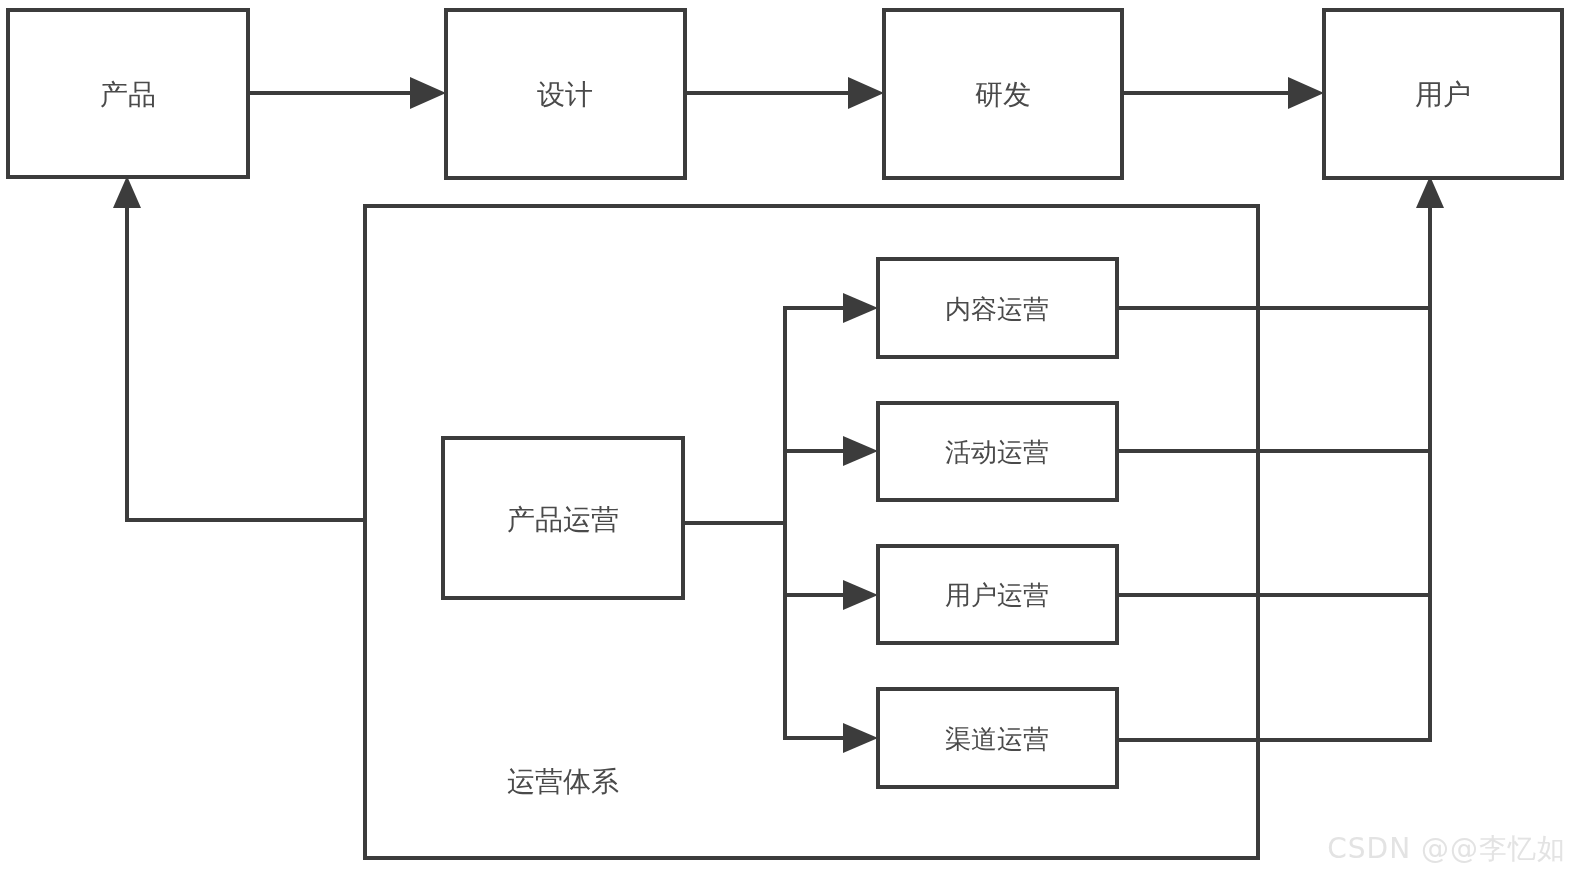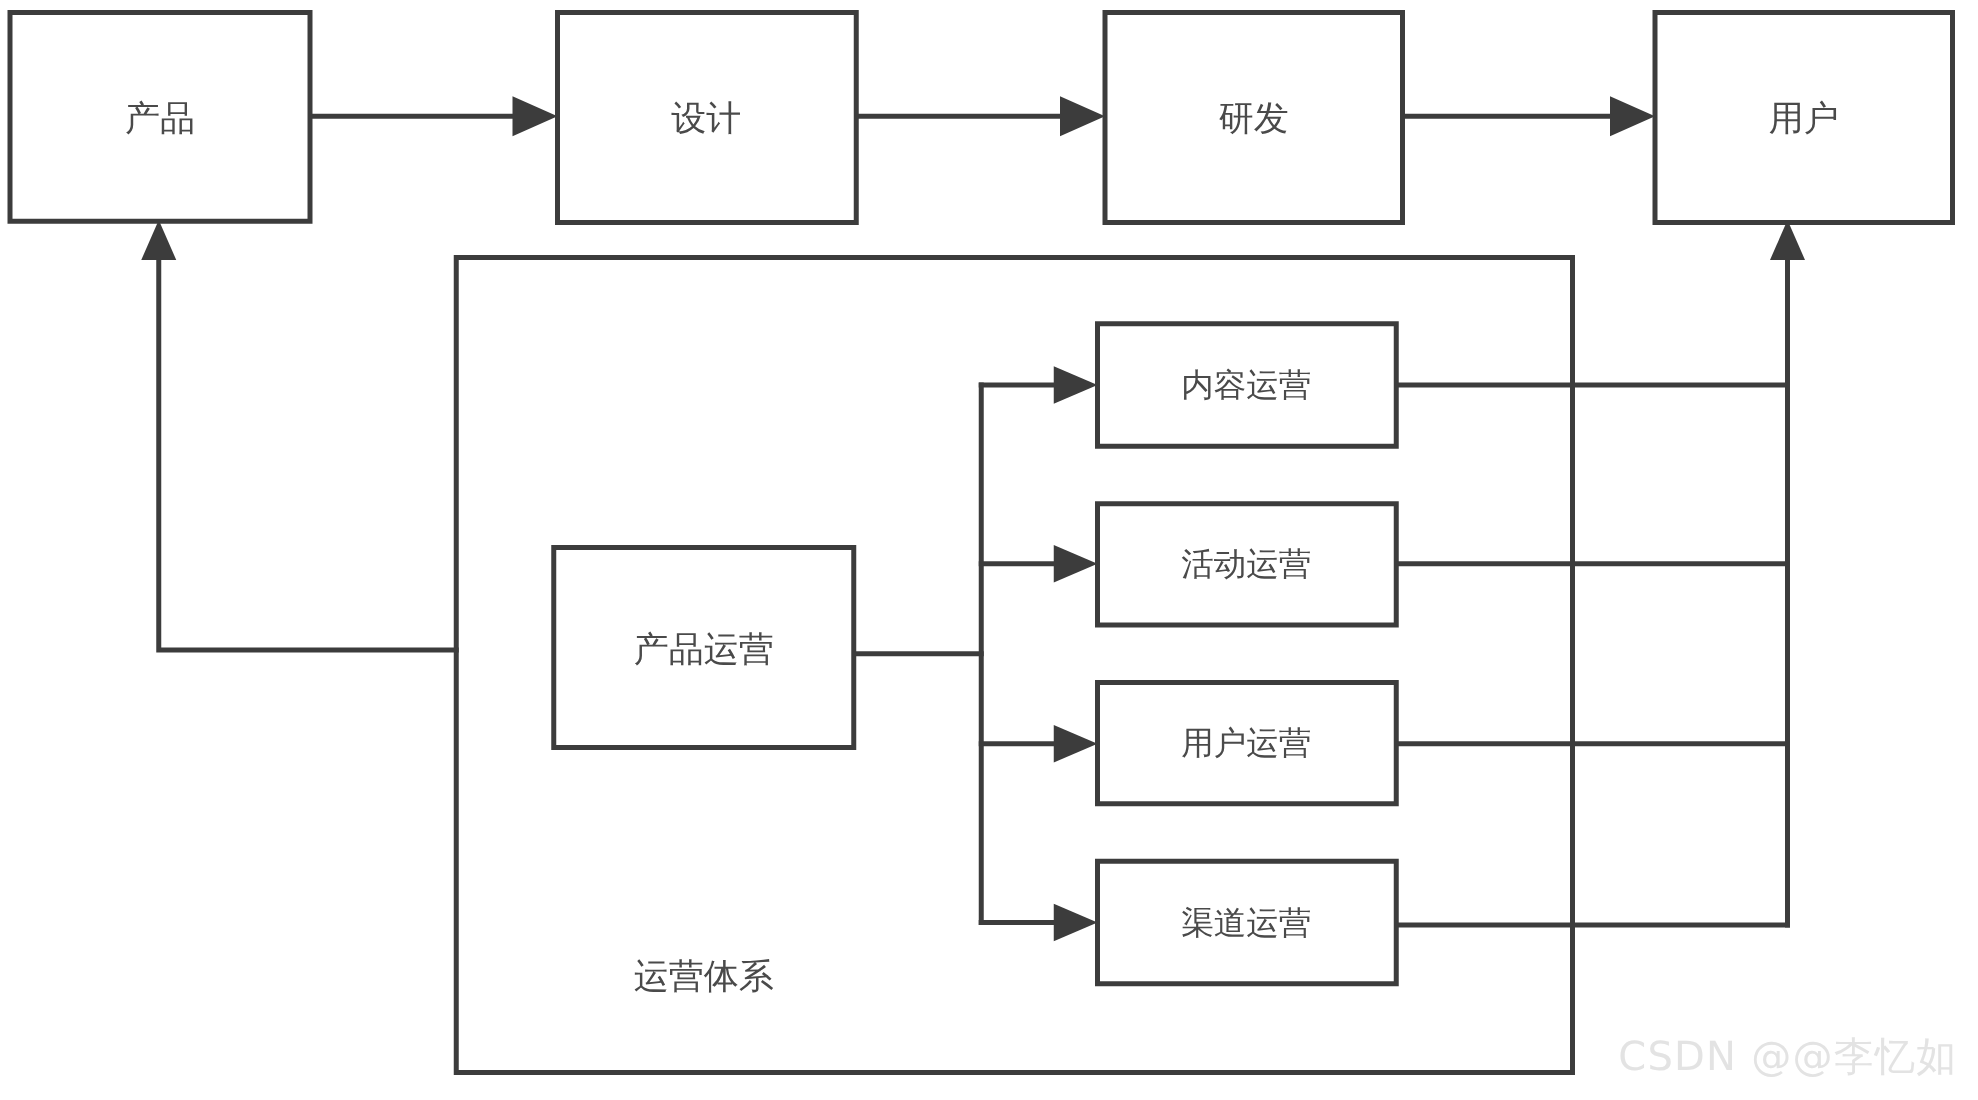--- a/index.html
+++ b/index.html
@@ -66,21 +66,21 @@
     font-family: "DejaVu Sans", "Liberation Sans", sans-serif;
     font-size: 28px;
     text-anchor: middle;
     dominant-baseline: middle;
   }
   .watermark-text {
     position: absolute;
     right: 16px;
     bottom: 12px;
     font-family: "DejaVu Sans", "Liberation Sans", sans-serif;
-    font-size: 32px;
+    font-size: 28px;
     color: #e3e3e3;
     letter-spacing: 1px;
     white-space: nowrap;
     user-select: none;
   }
 </style>
 </head>
 <body>
 
 <div id="diagram-root">

